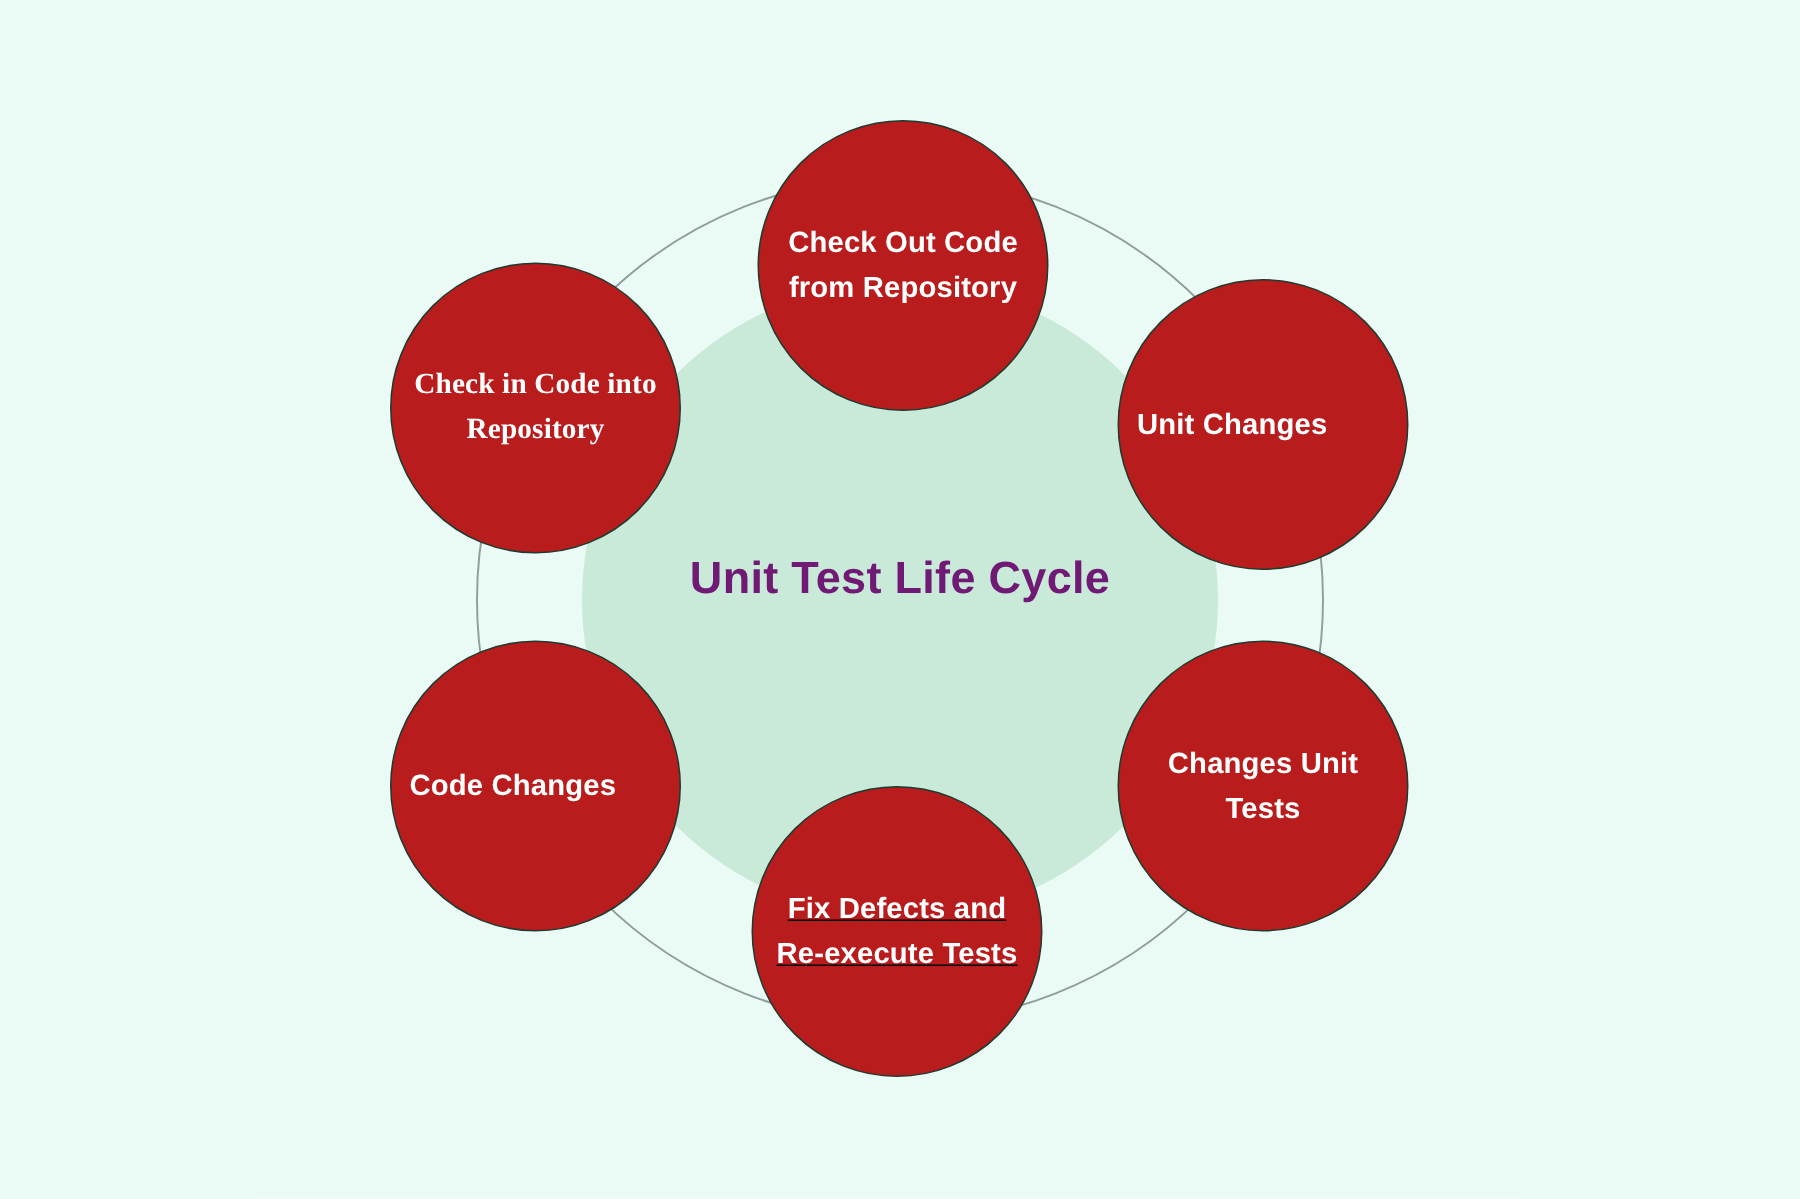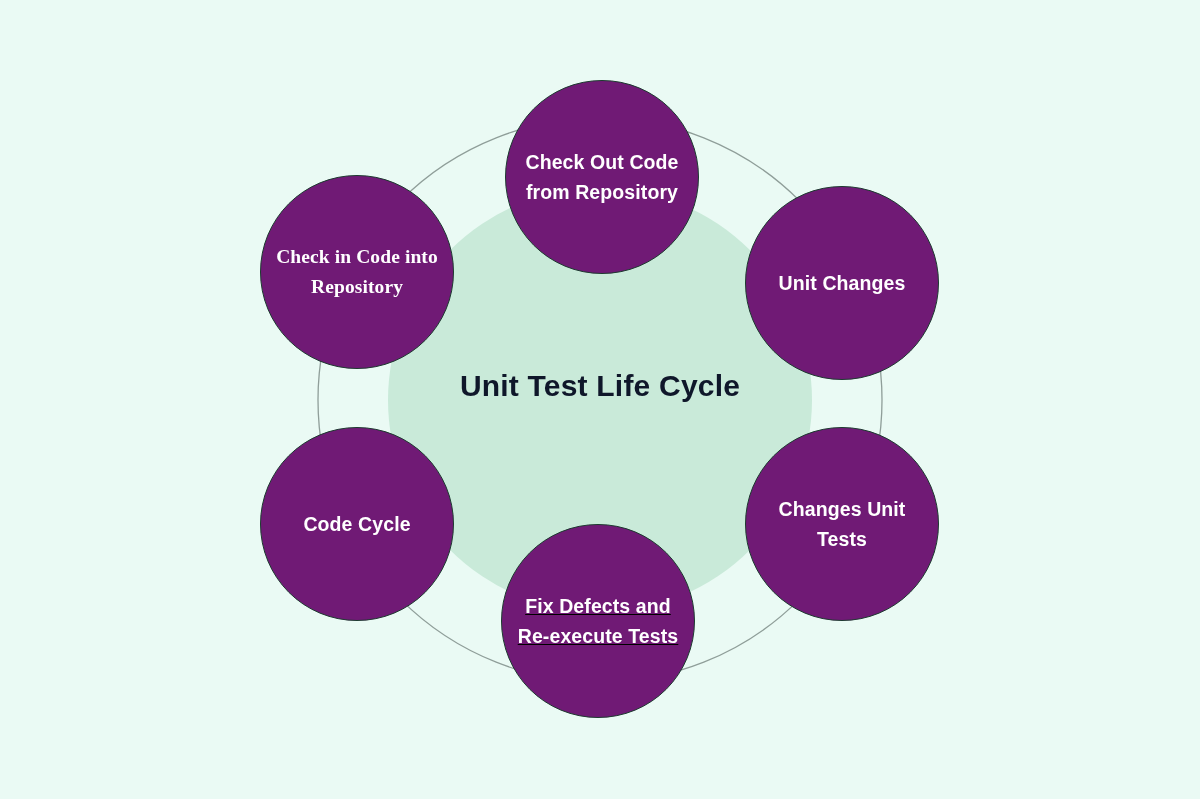--- a/index.html
+++ b/index.html
@@ -35,35 +35,34 @@
     background: #c9ead9;
   }
   .center-title {
     position: absolute;
     left: 350px;
     top: 368px;
     width: 500px;
     text-align: center;
     font-size: 30px;
     font-weight: bold;
-    color: #0f172a;
+    color: #701a75;
     letter-spacing: 0.2px;
     line-height: 1.2;
   }
   .node {
     position: absolute;
     width: 194px;
     height: 194px;
     border-radius: 50%;
-    background: #701a75;
+    background: #b91c1c;
     border: 1.5px solid #1d3b30;
     box-sizing: border-box;
     display: flex;
     align-items: center;
-    justify-content: center;
     text-align: center;
   }
   .node-label {
     color: #ffffff;
     font-size: 19.5px;
     font-weight: bold;
     line-height: 1.56;
     padding: 0 12px;
     letter-spacing: 0.1px;
   }
@@ -98,20 +97,20 @@
 
   <div class="node node-2">
     <span class="node-label">Changes Unit Tests</span>
   </div>
 
   <div class="node node-3">
     <span class="node-label">Fix Defects and Re-execute Tests</span>
   </div>
 
   <div class="node node-4">
-    <span class="node-label">Code Cycle</span>
+    <span class="node-label">Code Changes</span>
   </div>
 
   <div class="node node-5">
     <span class="node-label">Check in Code into Repository</span>
   </div>
 
 </div>
 
 </body></html>

